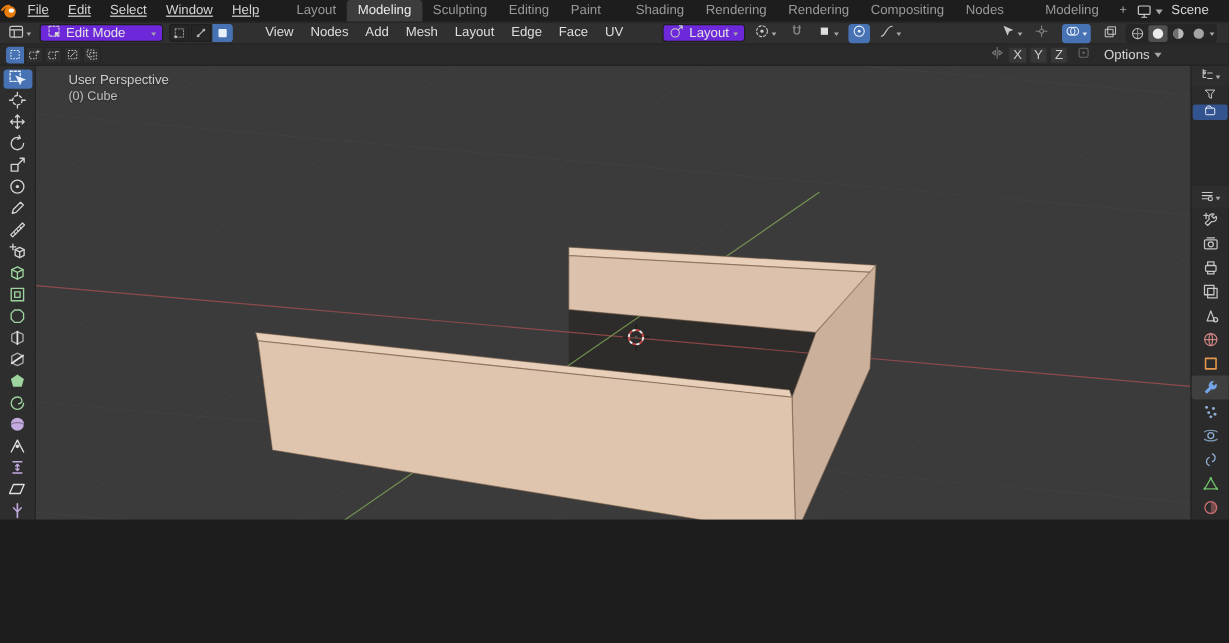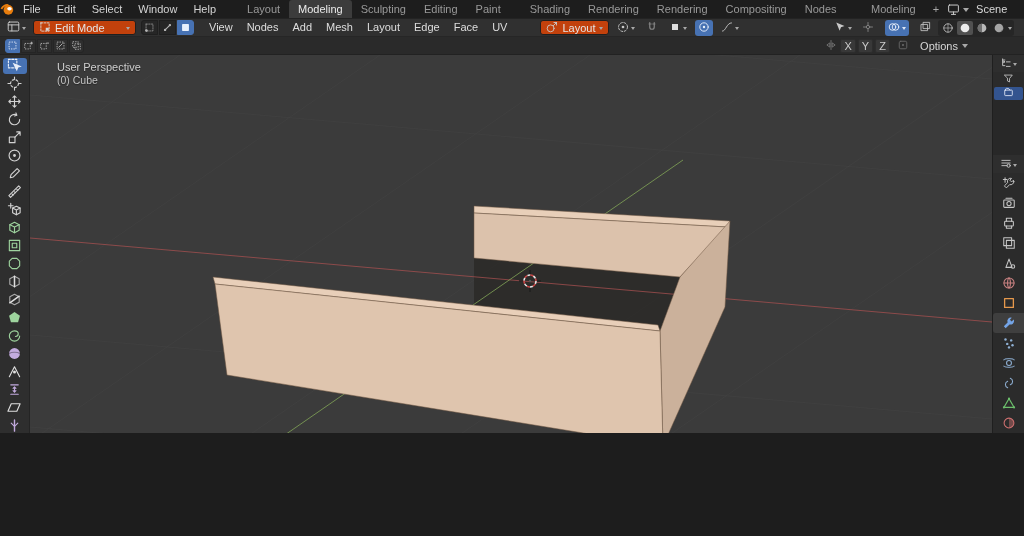--- a/index.html
+++ b/index.html
@@ -4,43 +4,43 @@
 <style>
   * { margin:0; padding:0; box-sizing:border-box; }
   html,body { width:1024px; height:536px; overflow:hidden; background:#1d1d1d;
               font-family:"Liberation Sans","DejaVu Sans",sans-serif; font-size:11px;
               -webkit-font-smoothing:antialiased; }
   #app { position:relative; width:1024px; height:536px; user-select:none; }
 
   
   #topbar { height:18px; background:#1d1d1d; display:flex; align-items:center; color:#d8d8d8; }
   #logo { width:22px; display:flex; justify-content:center; align-items:center; }
-  #app-menus { display:flex; }
+  #app-menus { display:flex;text-decoration:underline; }
   #app-menus .menu { padding:0 8px; line-height:18px; color:#d4d4d4; cursor:default; }
   #workspaces { display:flex; margin-left:14px; align-items:flex-end; height:18px; }
   #workspaces .ws { padding:0 9px; line-height:18px; color:#999; border-radius:3px 3px 0 0; }
   #workspaces .ws.active { background:#3c3c3c; color:#ebebeb; }
   #workspaces .ws-add { padding:0 8px; color:#aaa; line-height:18px; }
   #scene-chip { margin-left:auto; margin-right:10px; display:flex; align-items:center; gap:3px; color:#d8d8d8; }
   #scene-chip .lbl { margin-left:4px; min-width:60px; }
 
   
   #header2 { height:19px; background:#303030; border-top:1px solid #232323; border-bottom:1px solid #262626;
              display:flex; align-items:center; padding:0 4px; color:#dcdcdc; }
   .ibtn { display:flex; align-items:center; gap:2px; padding:0 3px; height:16px; border-radius:3px; }
-  .pill { display:flex; align-items:center; gap:4px; background:#c2410c; border:1px solid #1f1f1f;
+  .pill { display:flex; align-items:center; gap:4px; background:#6d28d9; border:1px solid #1f1f1f;
           border-radius:3px; height:15px; padding:0 5px; }
   .pill .lbl { color:#e4e4e4; }
   #mode-buttons { display:flex; gap:1px; margin-left:5px; }
   .mbtn { width:17px; height:15px; background:#262626; border:1px solid #1f1f1f; display:flex;
           align-items:center; justify-content:center; color:#c9c9c9; }
   .mbtn:first-child { border-radius:3px 0 0 3px; }
   .mbtn:last-child { border-radius:0 3px 3px 0; }
   .mbtn.active { background:#4772b3; color:#eef3fb; border-color:#4772b3; }
-  #vp-menus { display:flex; margin-left:8px; }
+  #vp-menus { display:flex; margin-left:20px; }
   #vp-menus .menu { padding:0 7px; line-height:19px; color:#dedede; }
   #hdr-mid { display:flex; align-items:center; gap:5px; margin-left:26px; }
   #hdr-right { display:flex; align-items:center; gap:4px; margin-left:auto; margin-right:6px; }
   .tglbtn { display:flex; align-items:center; gap:2px; height:16px; padding:0 3px; border-radius:3px; color:#c6c6c6; }
   .tglbtn.on { background:#4772b3; color:#eaf1fc; }
   .dim { opacity:.55; }
   #shade-group { display:flex; align-items:center; gap:1px; background:#262626; border-radius:3px; padding:0 2px; height:16px; }
   #shade-group .sph { width:16px; height:14px; display:flex; align-items:center; justify-content:center; border-radius:2px; color:#bbb; }
   #shade-group .sph.active { background:#505050; }
 

